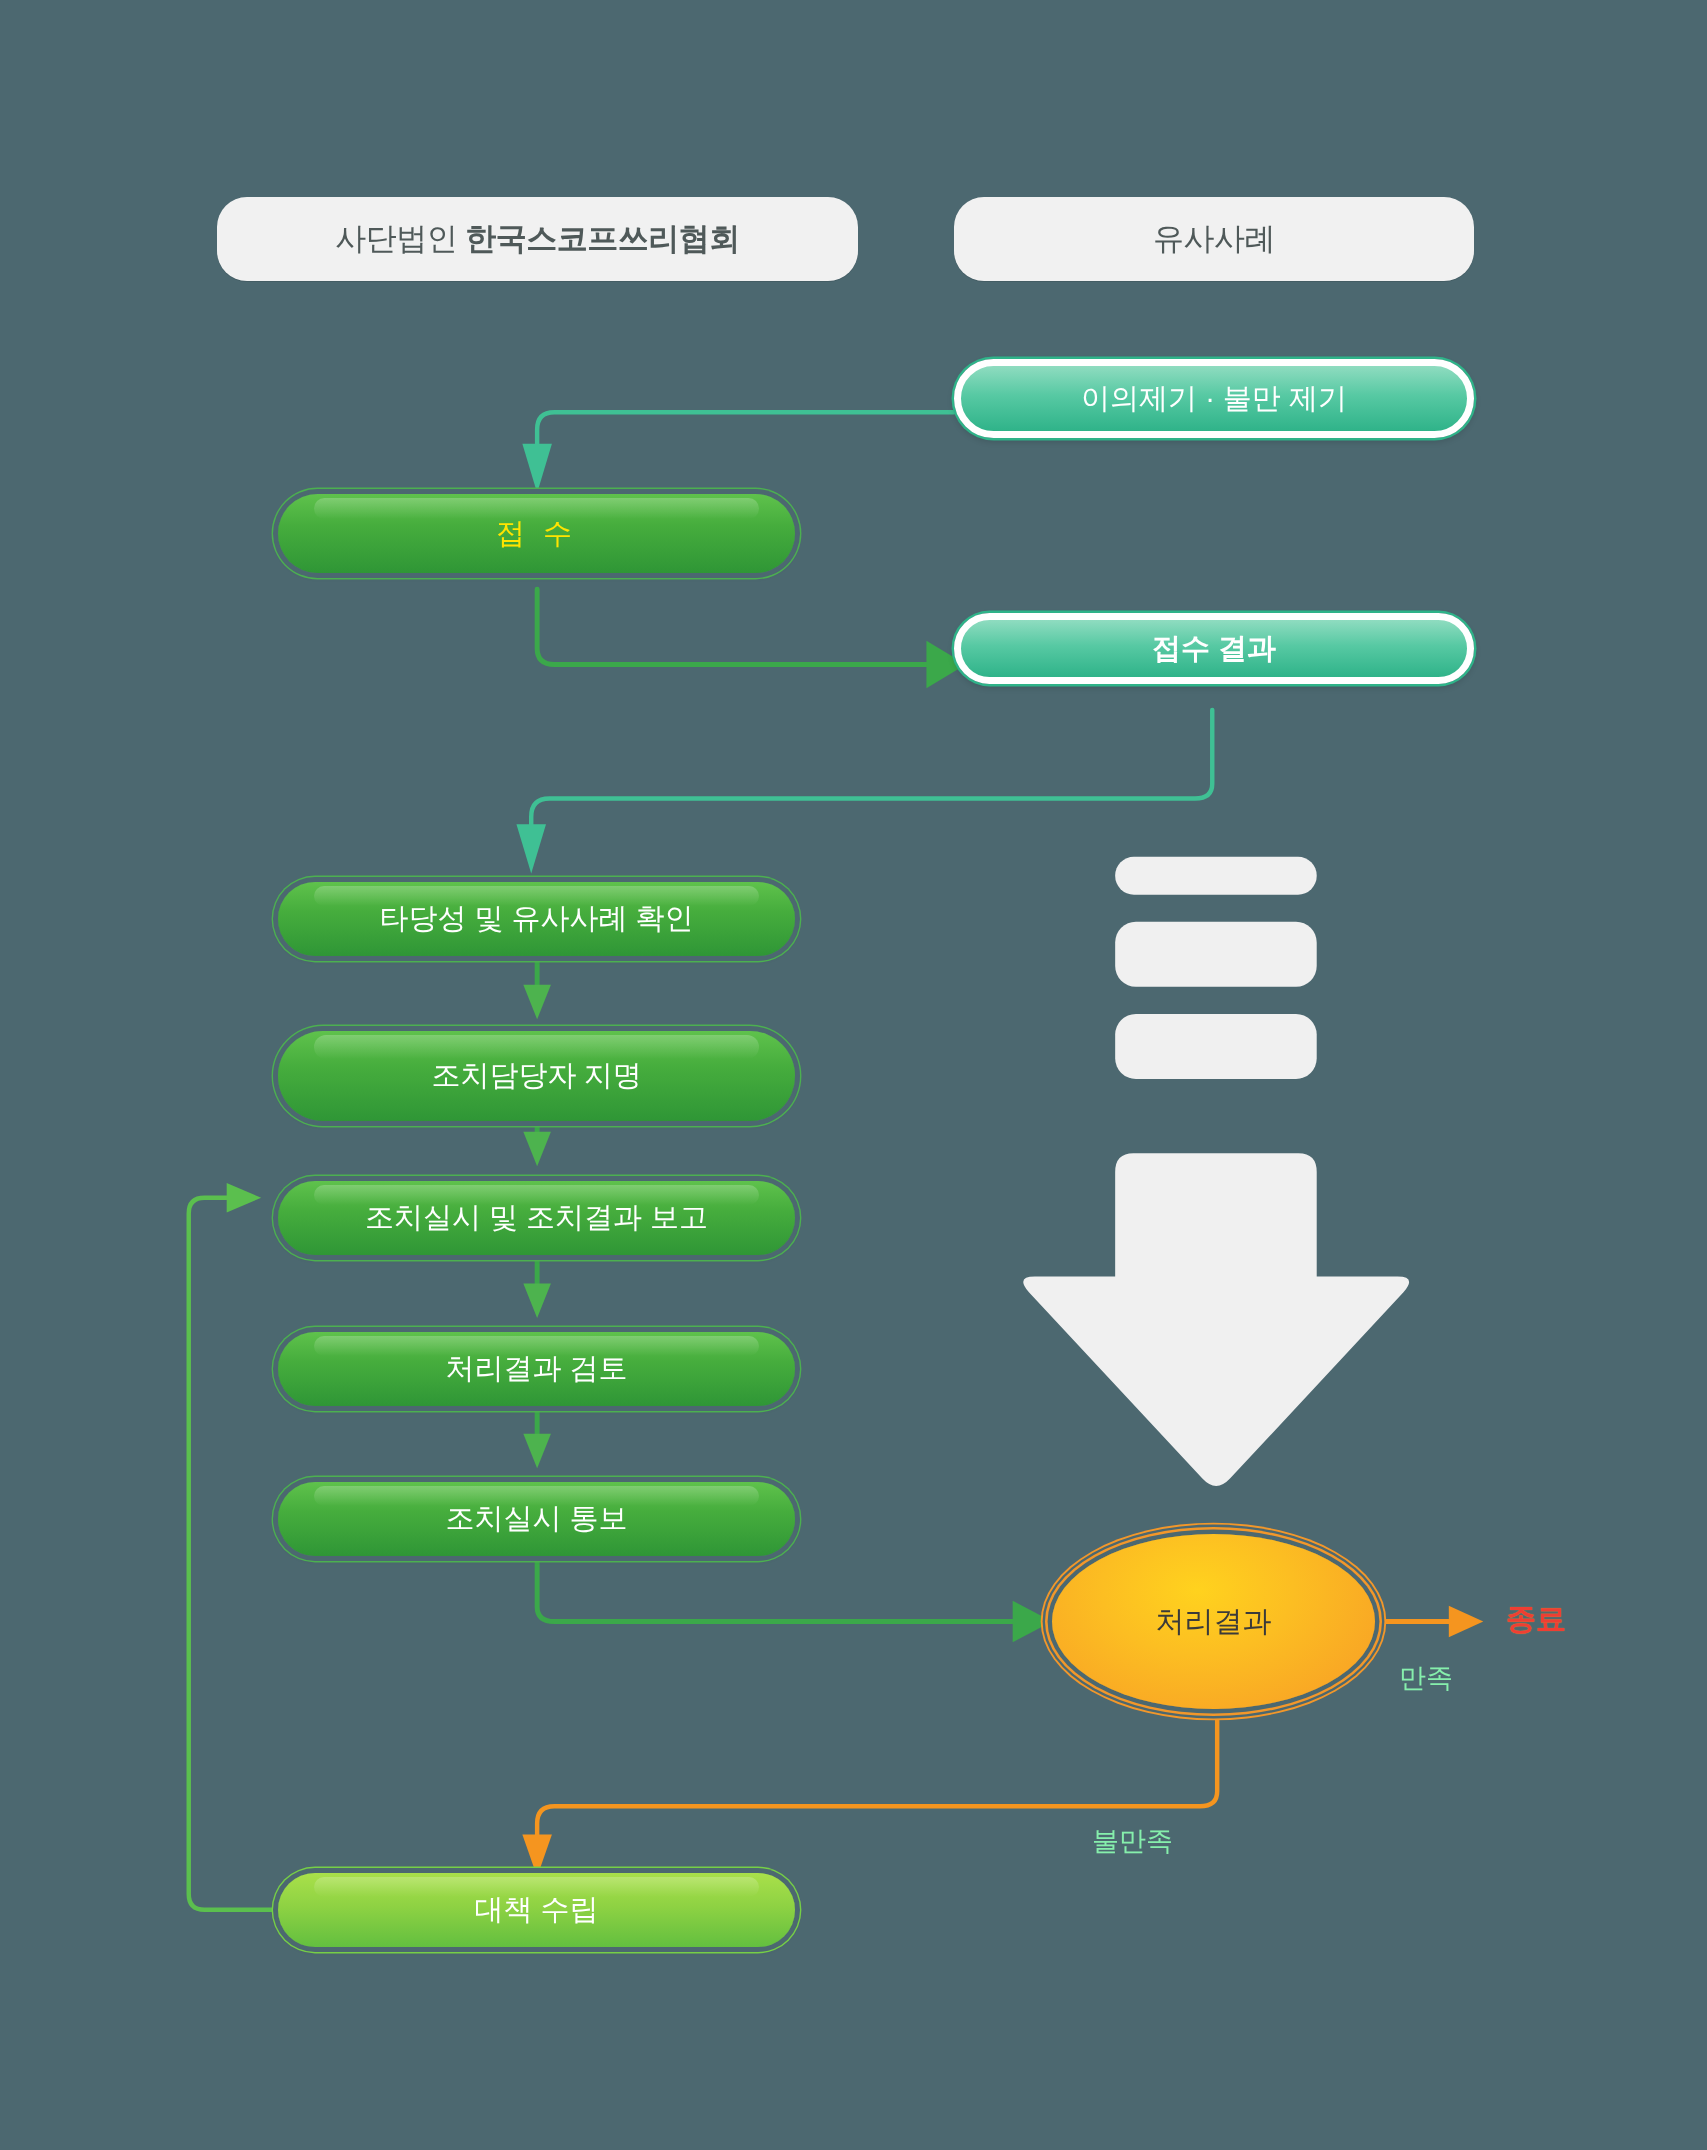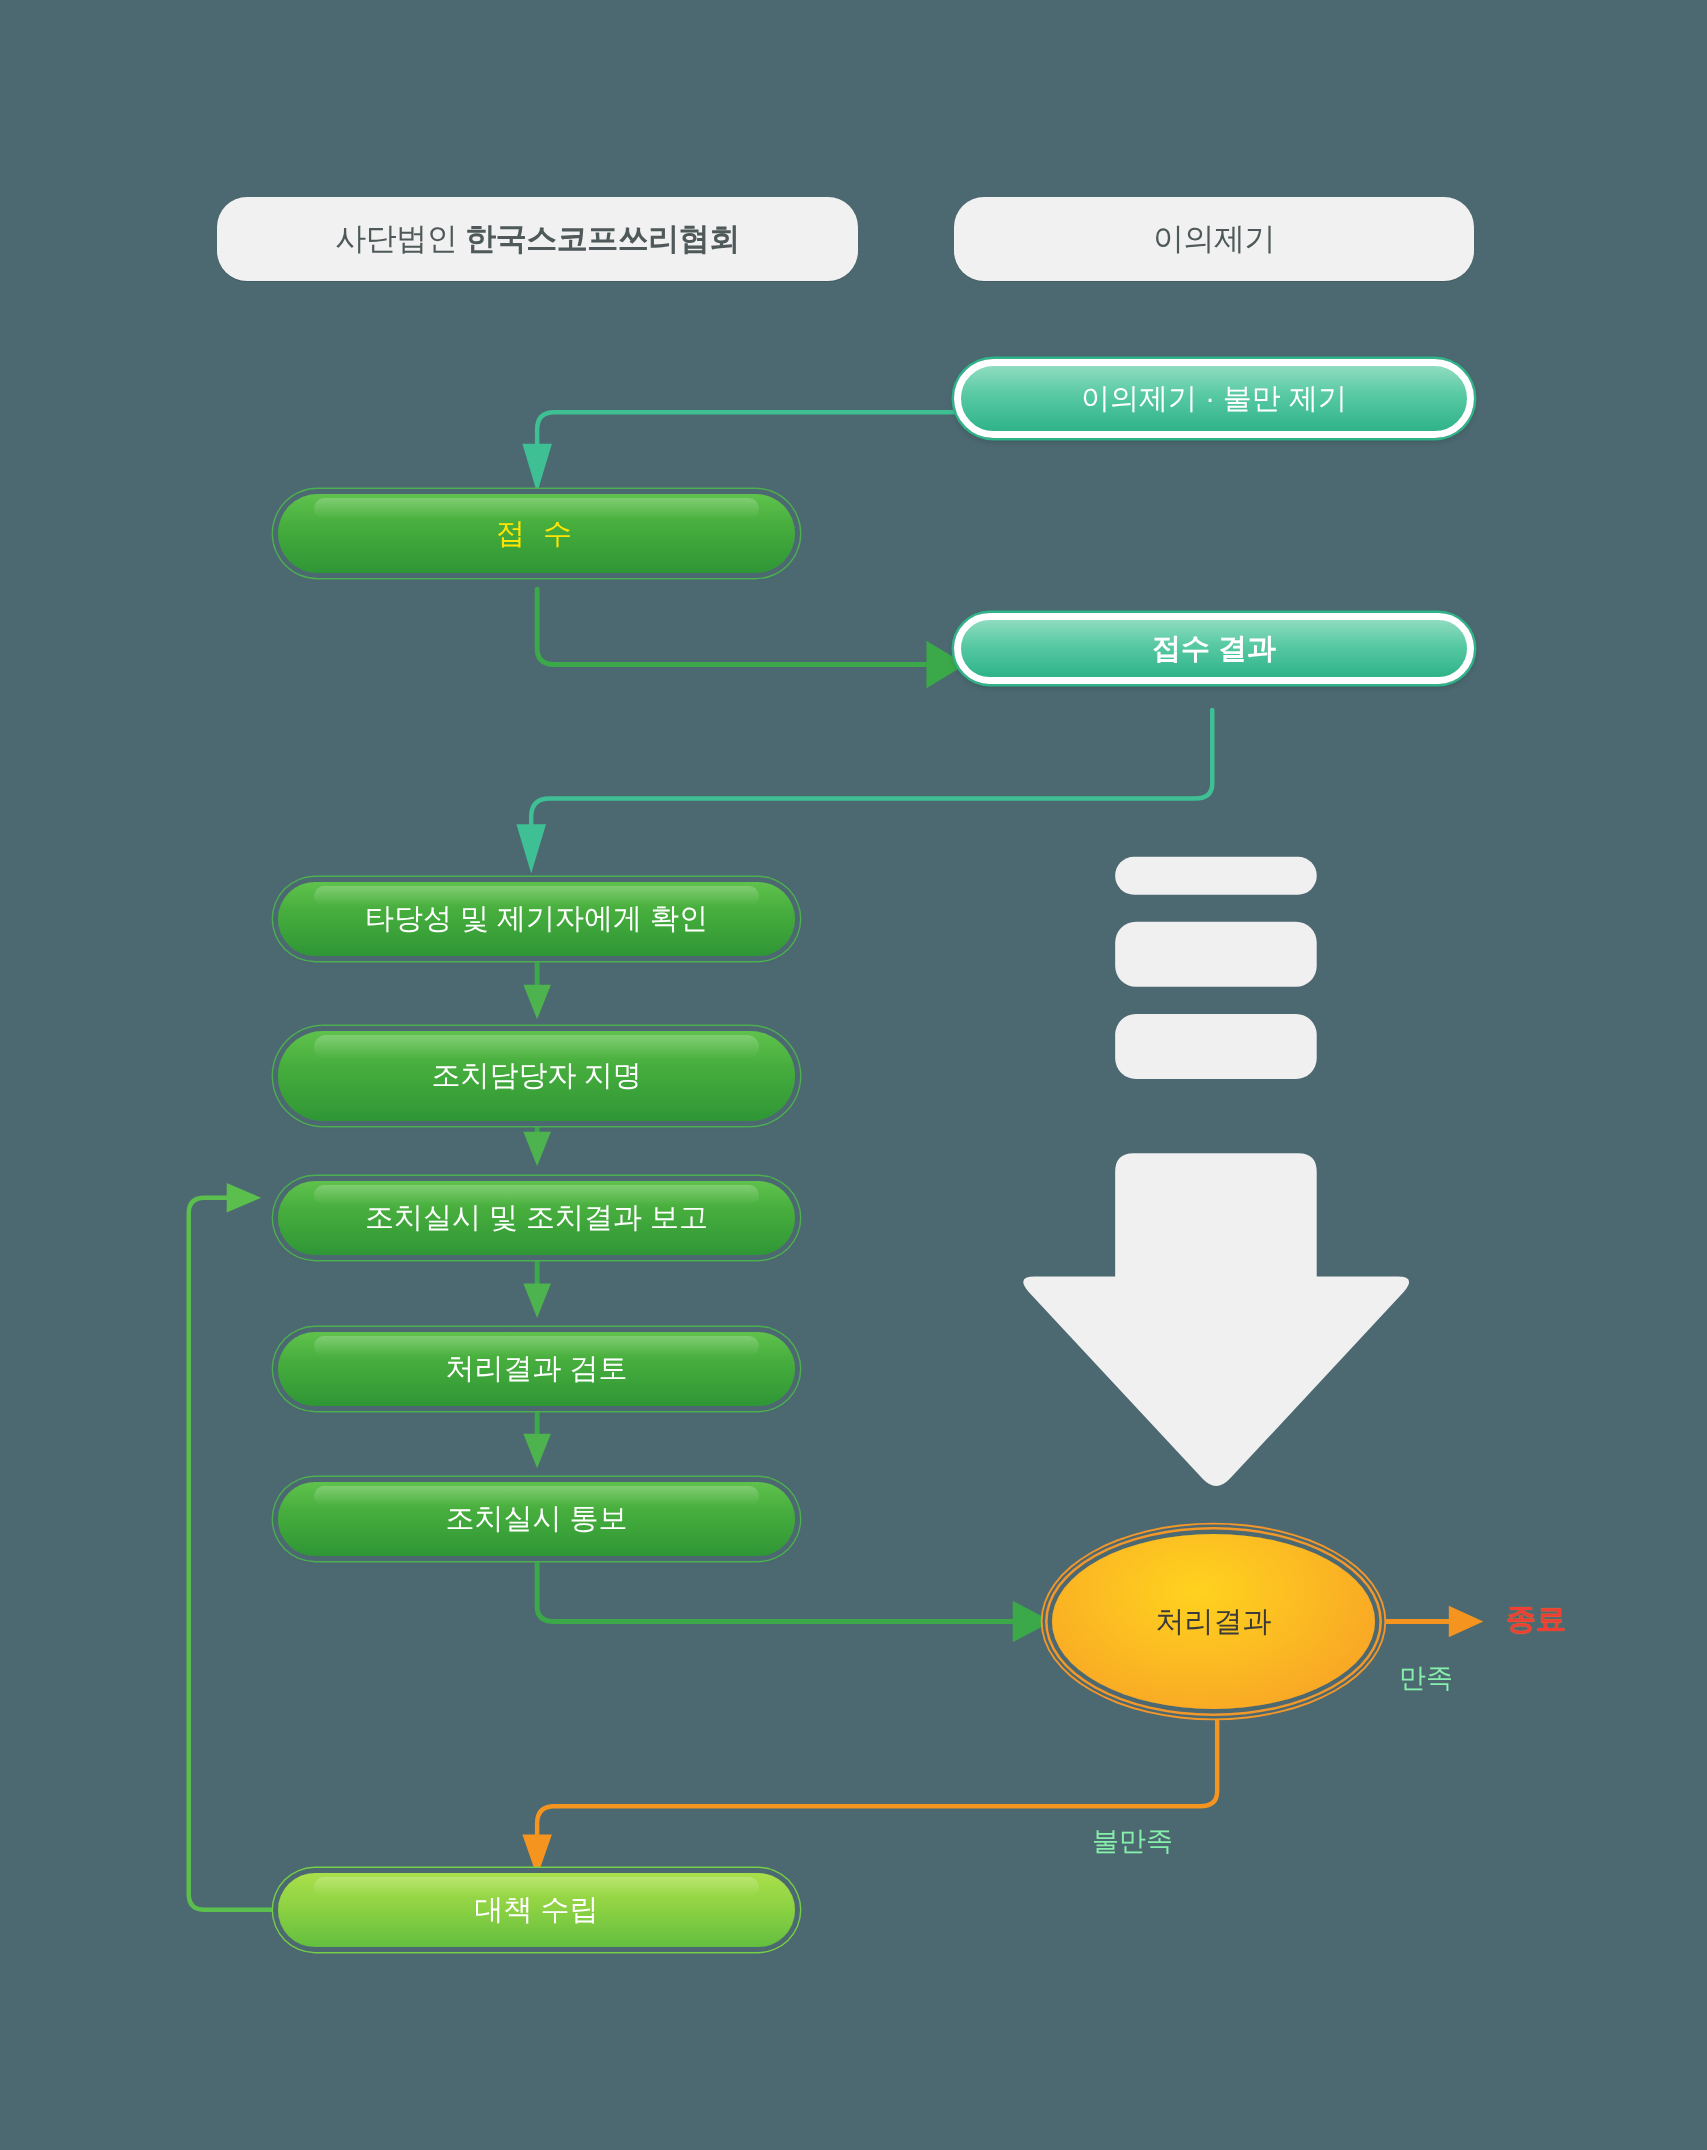--- a/index.html
+++ b/index.html
@@ -198,39 +198,39 @@
              Z" fill="#f0f0f0"></path>
   </svg>
 
   <div class="node lane-head" style="left:217px; top:197px; width:641px; height:84px;">
     <span>
       <span>사단법인 </span><span class="bold">한국스코프쓰리협회</span>
     </span>
   </div>
 
   <div class="node lane-head" style="left:954px; top:197px; width:520px; height:84px;">
-    <span>이의제기</span>
+    <span>유사사례</span>
   </div>
 
   <div class="node pill-teal" style="left:954px; top:359px; width:520px; height:79px;">
     <span>이의제기 · 불만 제기</span>
   </div>
 
   <div class="node pill-green accent-text" style="left:278px; top:494px; width:517px; height:79px;">
     <div class="sheen"></div>
     <span>접 수</span>
   </div>
 
   <div class="node pill-teal" style="left:954px; top:613px; width:520px; height:71px;font-weight:bold;">
     <span>접수 결과</span>
   </div>
 
   <div class="node pill-green" style="left:278px; top:882px; width:517px; height:74px;">
     <div class="sheen"></div>
-    <span>타당성 및 제기자에게 확인</span>
+    <span>타당성 및 유사사례 확인</span>
   </div>
 
   <div class="node pill-green" style="left:278px; top:1031px; width:517px; height:90px;font-family:Liberation Serif, serif;">
     <div class="sheen"></div>
     <span>조치담당자 지명</span>
   </div>
 
   <div class="node pill-green" style="left:278px; top:1332px; width:517px; height:74px;">
     <div class="sheen"></div>
     <span>처리결과 검토</span>

